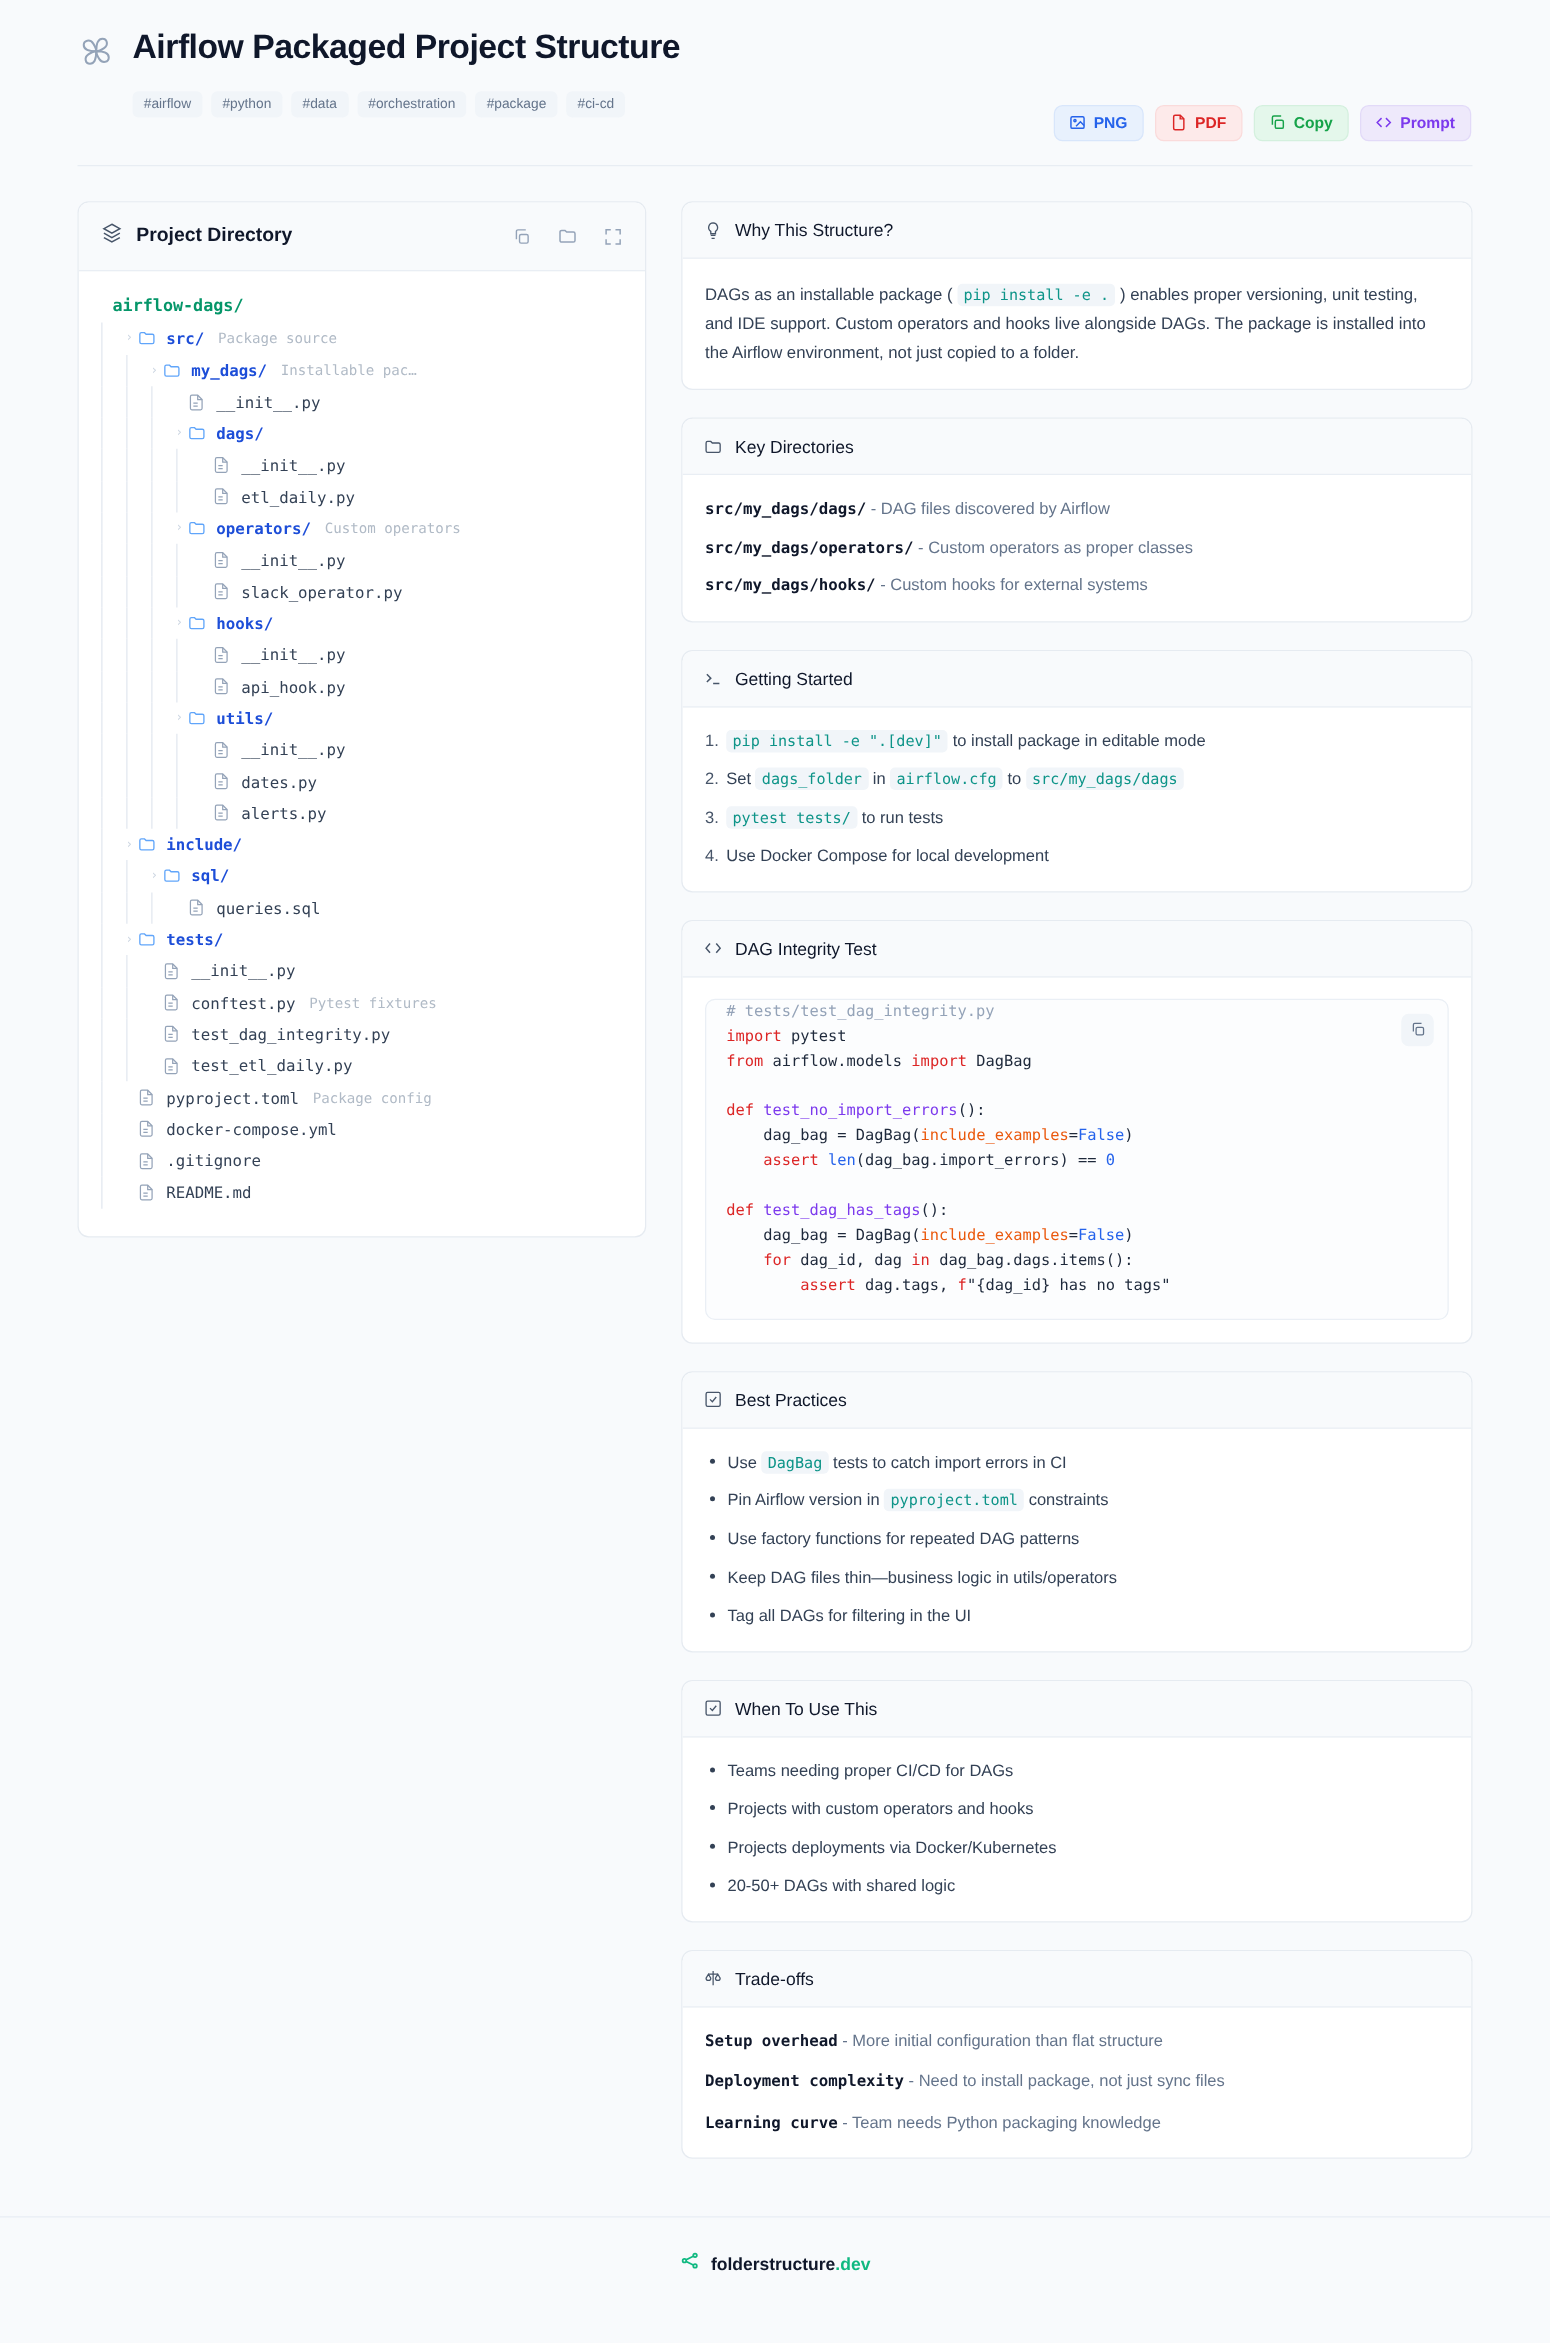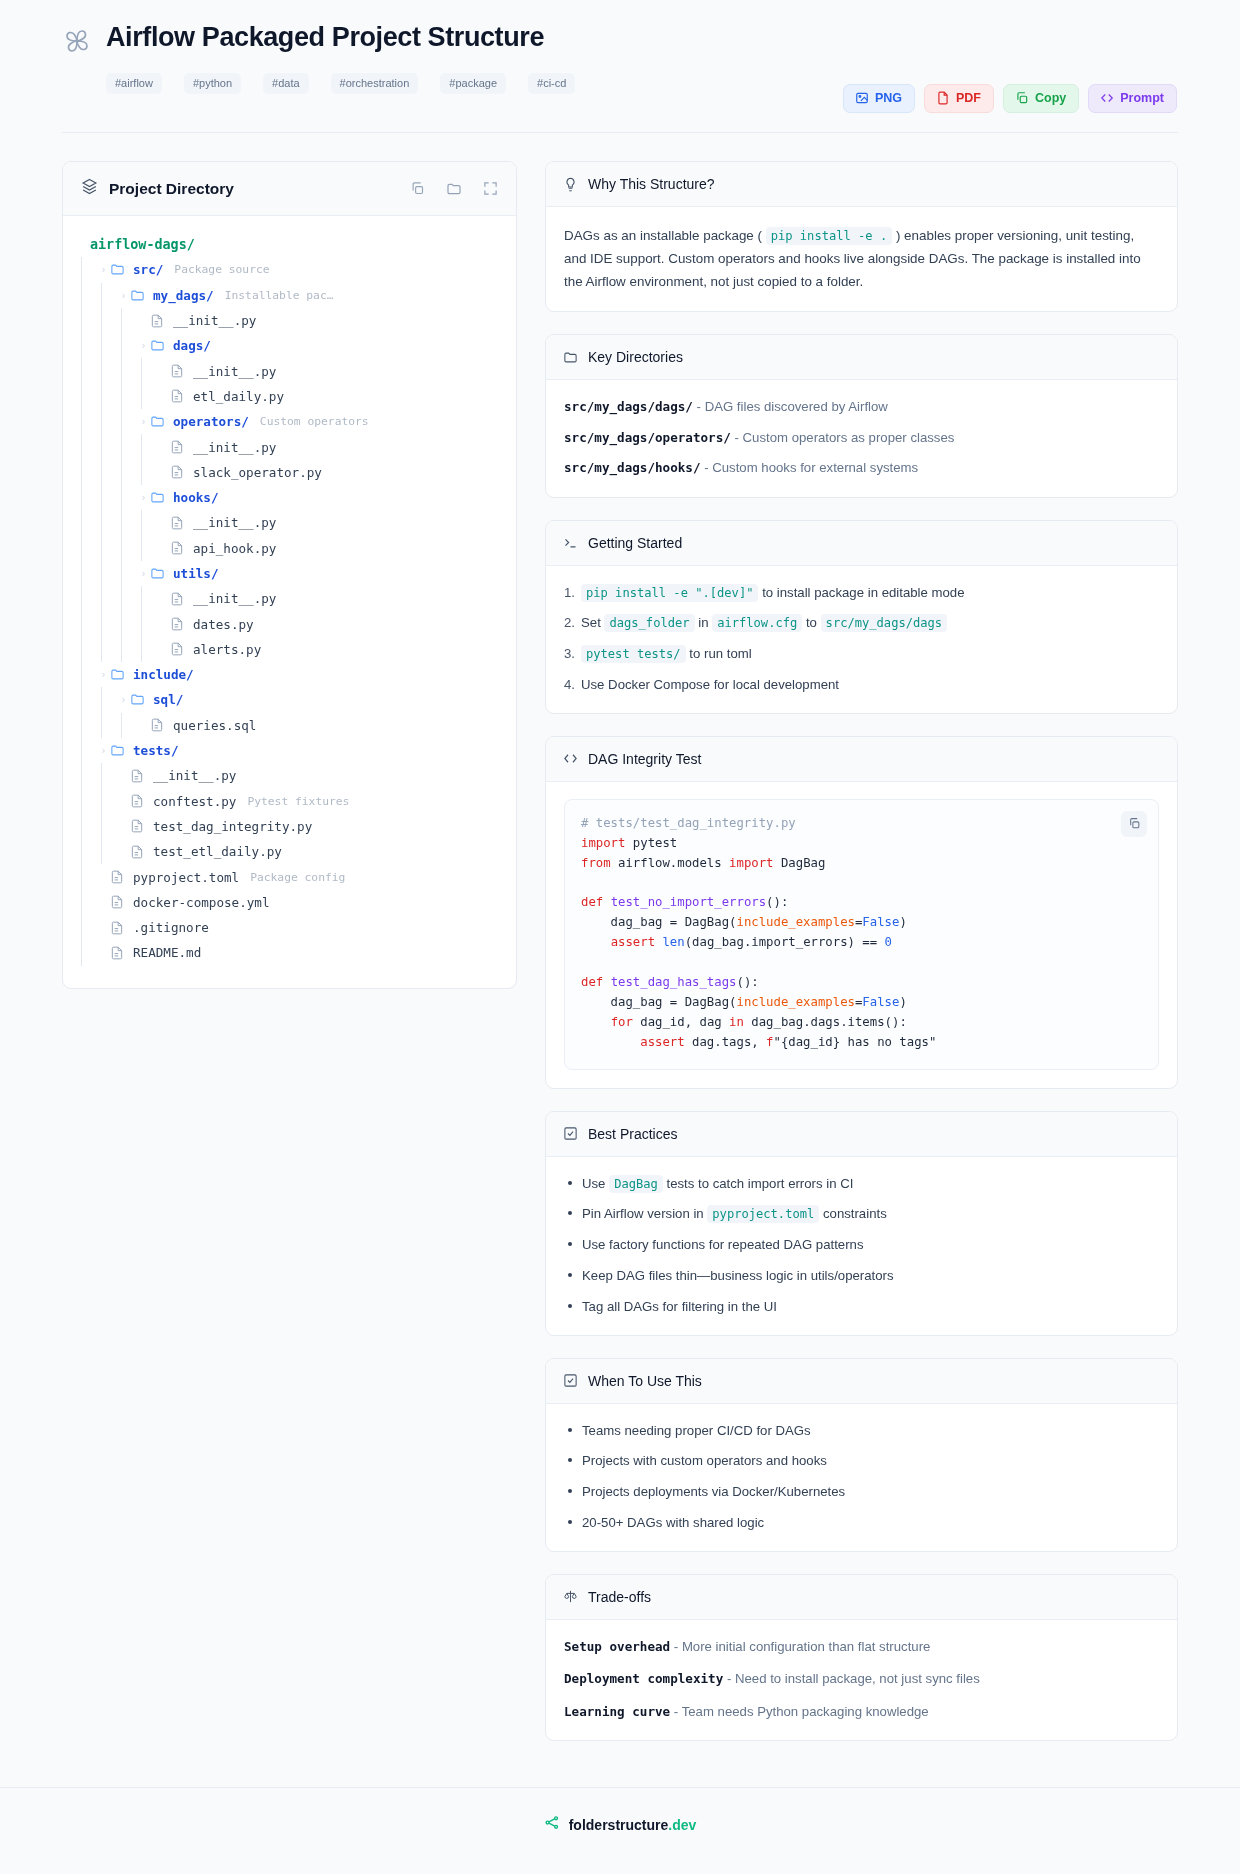--- a/index.html
+++ b/index.html
@@ -18,21 +18,21 @@
   .title-row { display: flex; align-items: flex-start; gap: 14px; }
   .pinwheel { width: 30px; height: 30px; flex: 0 0 30px; margin-top: 4px; color: #94a3b8; }
   .page-title {
     font-size: 27px; font-weight: bold; letter-spacing: -0.4px;
     color: #0f172a; margin: 0; line-height: 1.15;
   }
   .subtitle {
     font-size: 13.5px; color: #475569; margin: 9px 0 0 44px; line-height: 1.4;
   }
   .tags-row {
-    display: flex; gap: 22px; margin: 17px 0 0 44px; align-items: center;
+    display: flex; gap: 7px; margin: 17px 0 0 44px; align-items: center;
   }
   .tag {
     background: #f1f5f9; color: #64748b; font-size: 11px;
     padding: 4px 9px 5px 9px; border-radius: 5px; white-space: nowrap;
   }
   .header-bar { display: flex; align-items: flex-start; justify-content: space-between; }
   .actions { display: flex; gap: 9px; margin-top: 62px; padding-right: 1px; }
   .act-btn {
     display: inline-flex; align-items: center; gap: 6px;
     font-size: 12.5px; font-weight: bold;
@@ -124,21 +124,21 @@
   .gs-list li {
     font-size: 13.2px; color: #334155; line-height: 1.5;
     margin-bottom: 11px; display: flex; align-items: baseline; gap: 6px;
   }
   .gs-list li:last-child { margin-bottom: 0; }
   .gs-num { color: #475569; }
 
   
   .codewrap {
     position: relative; border: 1px solid #eaeff5; border-radius: 8px;
-    background: #fcfdfe; padding: 14px 16px 16px 16px;
+    background: #fcfdfe; padding: 0 16px 16px 16px;
   }
   .copy-chip {
     position: absolute; top: 11px; right: 11px; width: 26px; height: 26px;
     background: #f1f5f9; border-radius: 6px; display: flex;
     align-items: center; justify-content: center; color: #64748b; cursor: pointer;
   }
   pre.code {
     margin: 0; font-family: "DejaVu Sans Mono", monospace;
     font-size: 12.3px; line-height: 1.62; color: #1e293b;
     white-space: pre; overflow: hidden;
@@ -776,21 +776,21 @@
               <li>
                 <span class="gs-num">1.</span>
                 <span><code class="inline">pip install -e ".[dev]"</code> <span>to install package in editable mode</span></span>
               </li>
               <li>
                 <span class="gs-num">2.</span>
                 <span><span>Set</span> <code class="inline">dags_folder</code> <span>in</span> <code class="inline">airflow.cfg</code> <span>to</span> <code class="inline">src/my_dags/dags</code></span>
               </li>
               <li>
                 <span class="gs-num">3.</span>
-                <span><code class="inline">pytest tests/</code> <span>to run toml</span></span>
+                <span><code class="inline">pytest tests/</code> <span>to run tests</span></span>
               </li>
               <li>
                 <span class="gs-num">4.</span>
                 <span><span>Use Docker Compose for local development</span></span>
               </li>
             </ol>
         </div>
       </div>
 
       <div class="card">

